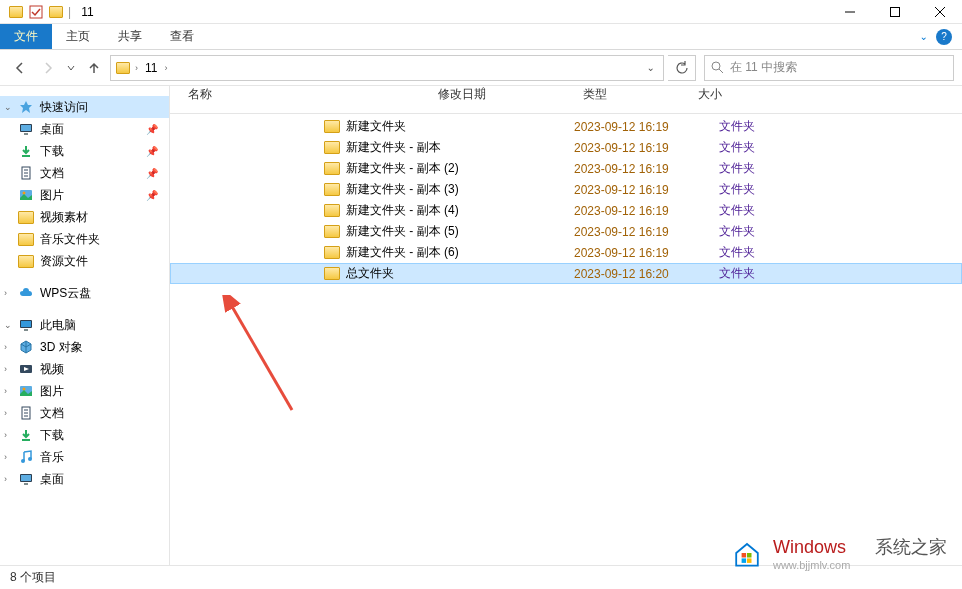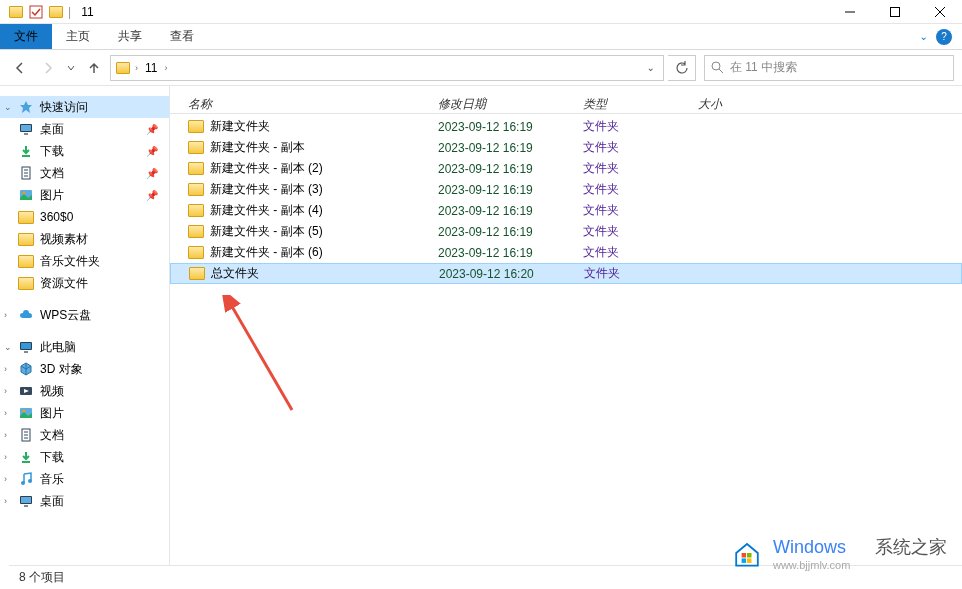--- a/index.html
+++ b/index.html
@@ -8,21 +8,21 @@
     .titlebar { height: 24px; display: flex; align-items: center; background: #fff; border-bottom: 1px solid #e5e5e5; }
     .titlebar-left { display: flex; align-items: center; gap: 4px; padding-left: 8px; }
     .qat-icon { width: 16px; height: 16px; display: flex; align-items: center; justify-content: center; }
     .folder-icon-small { width: 14px; height: 12px; background: linear-gradient(#ffe9a6, #f5c842); border: 1px solid #d4a017; border-radius: 1px; }
     .title-text { margin-left: 6px; font-size: 12px; }
     .window-controls { margin-left: auto; display: flex; }
     .win-btn { width: 45px; height: 24px; display: flex; align-items: center; justify-content: center; background: none; border: none; cursor: pointer; }
     
     .ribbon { height: 26px; display: flex; align-items: stretch; border-bottom: 1px solid #d9d9d9; background: #fff; }
     .ribbon-tab { padding: 0 14px; display: flex; align-items: center; font-size: 12px; color: #333; border: none; background: none; cursor: pointer; }
-    .ribbon-tab.file { background: #1979ca; color: #000000; }
+    .ribbon-tab.file { background: #1979ca; color: #fef9c3; }
     .ribbon-right { margin-left: auto; display: flex; align-items: center; padding-right: 10px; gap: 8px; }
     .help-icon { width: 16px; height: 16px; border-radius: 50%; background: #1979ca; color: #fff; display: flex; align-items: center; justify-content: center; font-size: 10px; }
     
     .navbar { height: 36px; display: flex; align-items: center; padding: 4px 8px; gap: 4px; background: #fff; border-bottom: 1px solid #e5e5e5; }
     .nav-btn { width: 24px; height: 24px; border: none; background: none; display: flex; align-items: center; justify-content: center; cursor: pointer; color: #666; }
     .nav-btn.disabled { color: #ccc; }
     .addr-bar { flex: 1; height: 26px; border: 1px solid #ccc; display: flex; align-items: center; padding: 0 4px; gap: 4px; }
     .addr-seg { display: flex; align-items: center; gap: 2px; padding: 0 3px; }
     .addr-chev { color: #666; font-size: 9px; }
     .refresh-box { width: 28px; height: 26px; border: 1px solid #ccc; border-left: none; display: flex; align-items: center; justify-content: center; }
@@ -32,43 +32,43 @@
     .sidebar { width: 170px; border-right: 1px solid #e5e5e5; padding-top: 10px; overflow: hidden; }
     .tree-item { display: flex; align-items: center; height: 22px; padding-left: 18px; gap: 6px; cursor: pointer; position: relative; }
     .tree-item.indent { }
     .tree-item.selected { background: #cde8ff; }
     .tree-caret { position: absolute; left: 4px; font-size: 9px; color: #666; }
     .tree-icon { width: 16px; height: 16px; display: flex; align-items: center; justify-content: center; flex-shrink: 0; }
     .pin { margin-left: auto; margin-right: 10px; color: #888; font-size: 10px; }
     .tree-spacer { height: 10px; }
     
     .main-area { flex: 1; display: flex; flex-direction: column; }
-    .col-headers { height: 28px; display: flex; align-items: flex-end; border-bottom: 1px solid #e5e5e5; padding-left: 10px; font-style: italic; }
+    .col-headers { height: 28px; display: flex; align-items: flex-start; border-bottom: 1px solid #e5e5e5; padding-left: 10px; }
     .col-h { font-size: 12px; color: #333; padding: 0 8px; }
     .col-name { width: 250px; display: flex; align-items: center; }
     .col-date { width: 145px; }
     .col-type { width: 115px; }
     .col-size { width: 80px; }
     .sort-ind { position: absolute; left: 50%; top: -2px; font-size: 8px; color: #555; }
     
     .file-list { flex: 1; padding-top: 2px; }
-    .file-row { height: 21px; display: flex; align-items: center; padding-left: 10px; }
+    .file-row { height: 21px; display: flex; align-items: center; padding-left: 10px; justify-content: center; }
     .file-row.selected { background: #cde8ff; border: 1px solid #99d1ff; }
     .file-cell-name { width: 250px; display: flex; align-items: center; gap: 6px; padding-left: 8px; }
-    .file-cell-date { width: 145px; padding-left: 8px; color: #14532d; }
+    .file-cell-date { width: 145px; padding-left: 8px; color: #a16207; }
     .file-cell-type { width: 115px; padding-left: 8px; color: #4c1d95; }
     .folder-ico { width: 16px; height: 13px; background: linear-gradient(#ffe9a6, #f5c842); border: 1px solid #d4a017; border-radius: 1px; }
     
-    .statusbar { position: absolute; bottom: 0; left: 0; right: 0; height: 24px; border-top: 1px solid #e5e5e5; display: flex; align-items: center; padding: 0 10px; font-size: 12px; color: #333; margin-left: 9px; }
+    .statusbar { position: absolute; bottom: 0; left: 0; right: 0; height: 24px; border-top: 1px solid #e5e5e5; display: flex; align-items: center; padding: 0 10px; font-size: 12px; color: #333; }
     
     .annotation-arrow { position: absolute; left: 222px; top: 295px; pointer-events: none; }
     .watermark { position: absolute; right: 15px; bottom: 18px; display: flex; align-items: center; gap: 8px; color: #888; }
     .watermark-logo { width: 36px; height: 36px; }
     .watermark-text-main { font-size: 18px; font-weight: 500; }
-    .watermark-text-main .win { color: #3b82f6; }
+    .watermark-text-main .win { color: #b91c1c; }
     .watermark-text-main .rest { color: #555; margin-left: 29px; }
     .watermark-sub { font-size: 11px; color: #aaa; }
     
     svg { display: block; }
   </style>
 </head>
 <body>
 
 <div class="titlebar">
   <div class="titlebar-left">
@@ -214,26 +214,20 @@
         <div class="tree-item indent">
           <span class="tree-icon">
             <svg width="14" height="14">
               <rect x="1" y="2" width="12" height="10" fill="#5dade2" rx="1"></rect>
               <circle cx="5" cy="5" r="1.5" fill="#f39c12"></circle>
               <path d="M1 10 L5 6 L9 10 L13 7 L13 12 L1 12 Z" fill="#27ae60"></path>
             </svg>
           </span>
           <span>图片</span>
           <span class="pin">📌</span>
-        </div>
-        <div class="tree-item indent">
-          <span class="tree-icon">
-            <span class="folder-ico"></span>
-          </span>
-          <span>360$0</span>
         </div>
         <div class="tree-item indent">
           <span class="tree-icon">
             <span class="folder-ico"></span>
           </span>
           <span>视频素材</span>
         </div>
         <div class="tree-item indent">
           <span class="tree-icon">
             <span class="folder-ico"></span>

